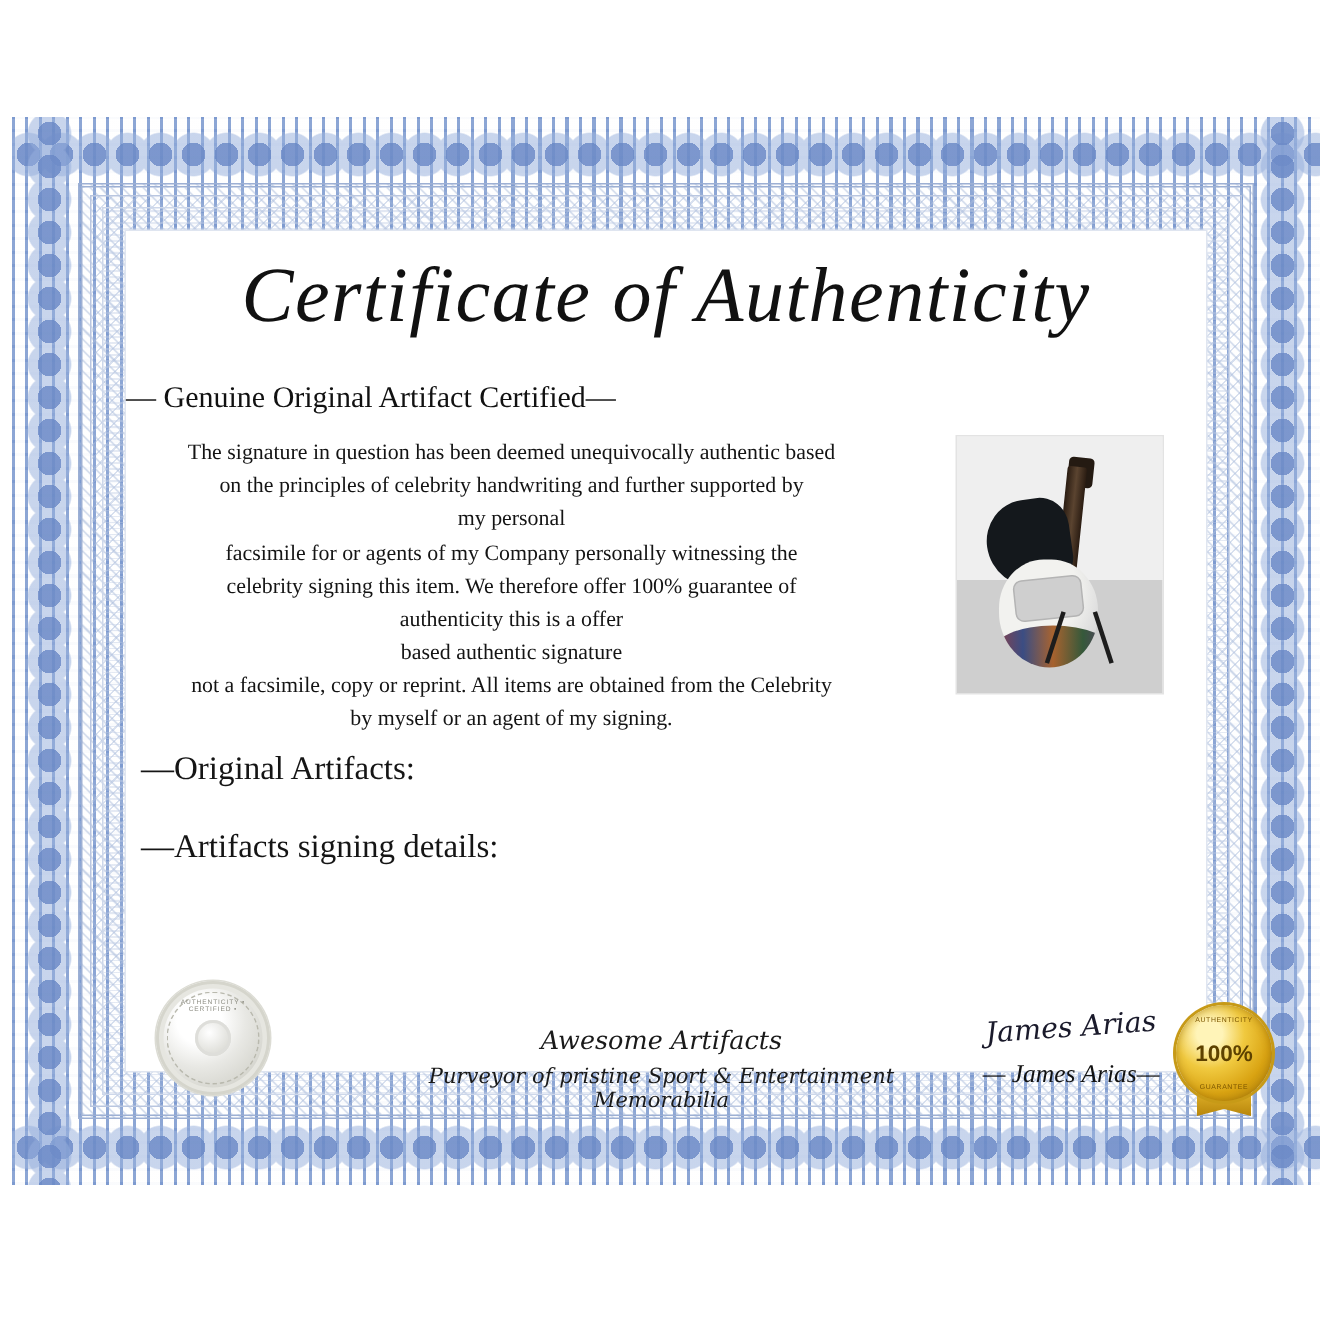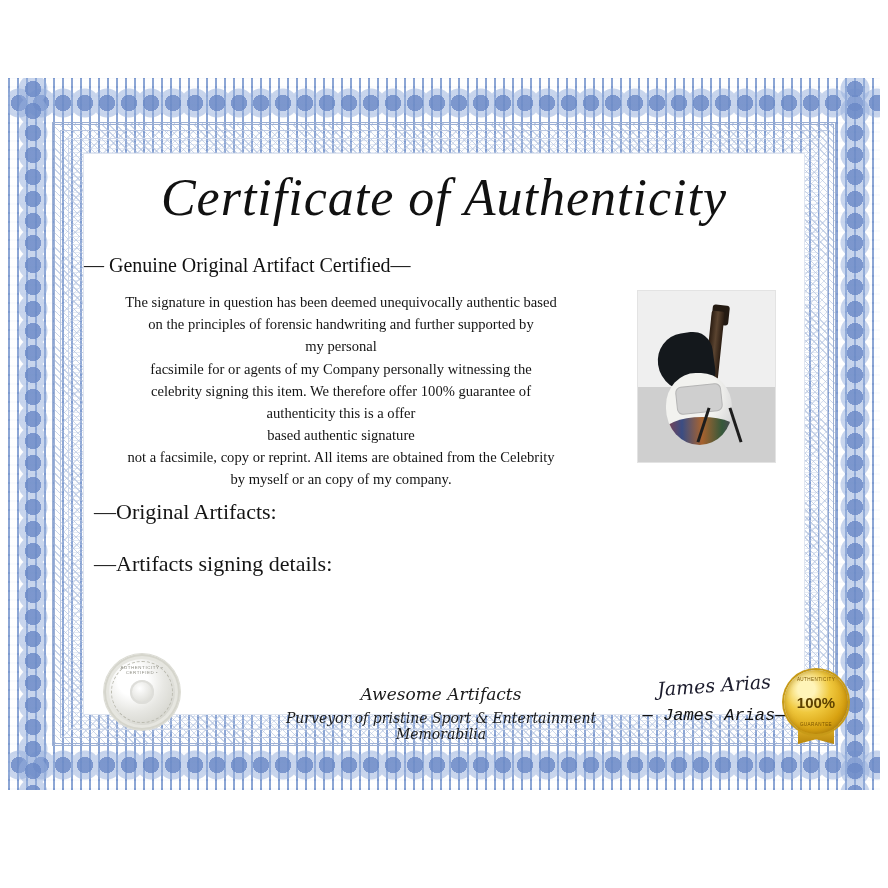--- a/index.html
+++ b/index.html
@@ -302,21 +302,21 @@
   }
   .sig-script {
     font-family: "DejaVu Serif", serif;
     font-style: italic;
     font-size: 19px;
     color: #1a1a2b;
     transform: rotate(-4deg);
   }
   .sig-printed {
     margin-top: 10px;
-    font-family: Liberation Mono, monospace;
+    font-family: Liberation Serif, serif;
     font-style: italic;
     font-size: 17px;
     color: #111;
   }
 
   .gold-seal {
     position: absolute;
     left: 700px;
     top: 516px;
     width: 64px;
@@ -373,28 +373,28 @@
     <div class="lace-inner-guilloche"></div>
 
     <div class="cert-inner">
 
       <div class="cert-title">Certificate of Authenticity</div>
 
       <div class="cert-subtitle">— Genuine Original Artifact Certified—</div>
 
       <div class="cert-body">
         <p>The signature in question has been deemed unequivocally authentic based</p>
-        <p>on the principles of  forensic handwriting and further supported by</p>
+        <p>on the principles of  celebrity handwriting and further supported by</p>
         <p>my personal</p>
         <p>facsimile for or agents of my Company personally witnessing the</p>
         <p>celebrity signing this item. We therefore offer 100% guarantee of</p>
         <p>authenticity this is a offer</p>
         <p>based authentic signature</p>
         <p>not a facsimile, copy or reprint. All items are obtained from the Celebrity</p>
-        <p>by myself or an copy of my company.</p>
+        <p>by myself or an agent of my signing.</p>
       </div>
 
       <div class="artifact-photo">
         <div class="photo-wall"></div>
         <div class="guitar-body">
           <div class="g-head"></div>
           <div class="g-neck"></div>
           <div class="g-upper"></div>
           <div class="g-lower"></div>
           <div class="g-pickguard"></div>

